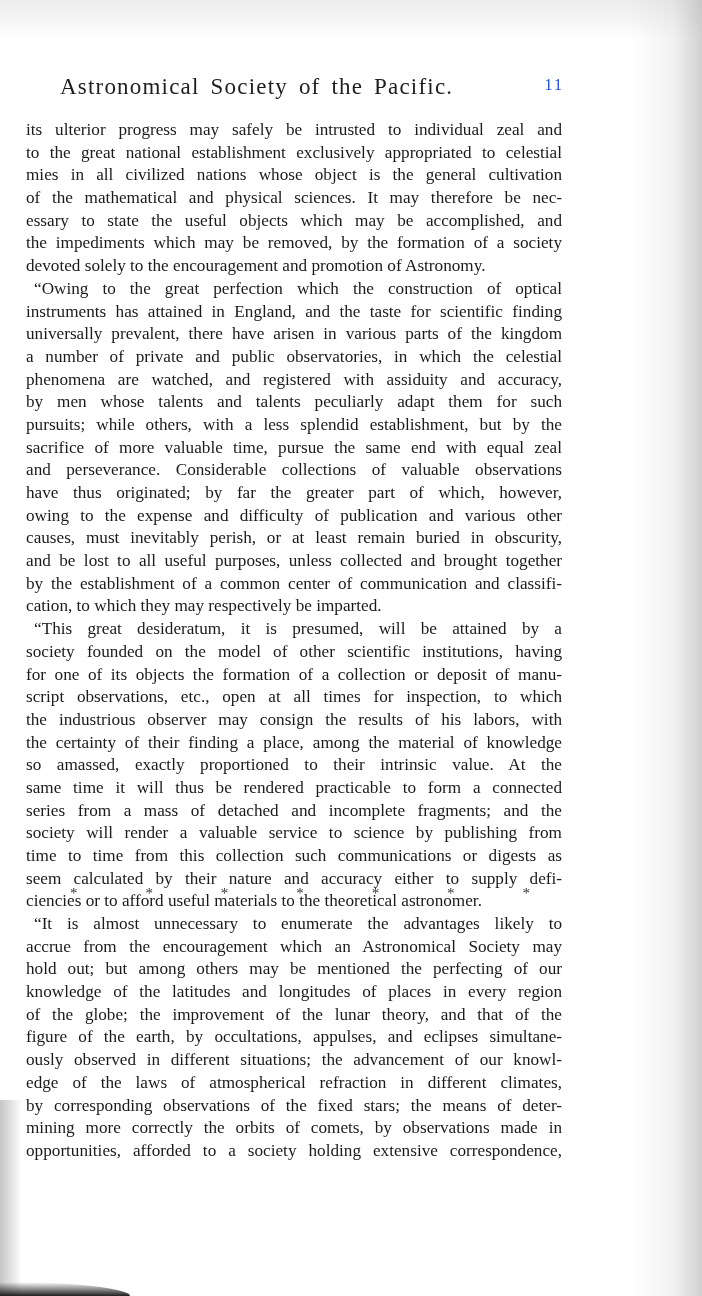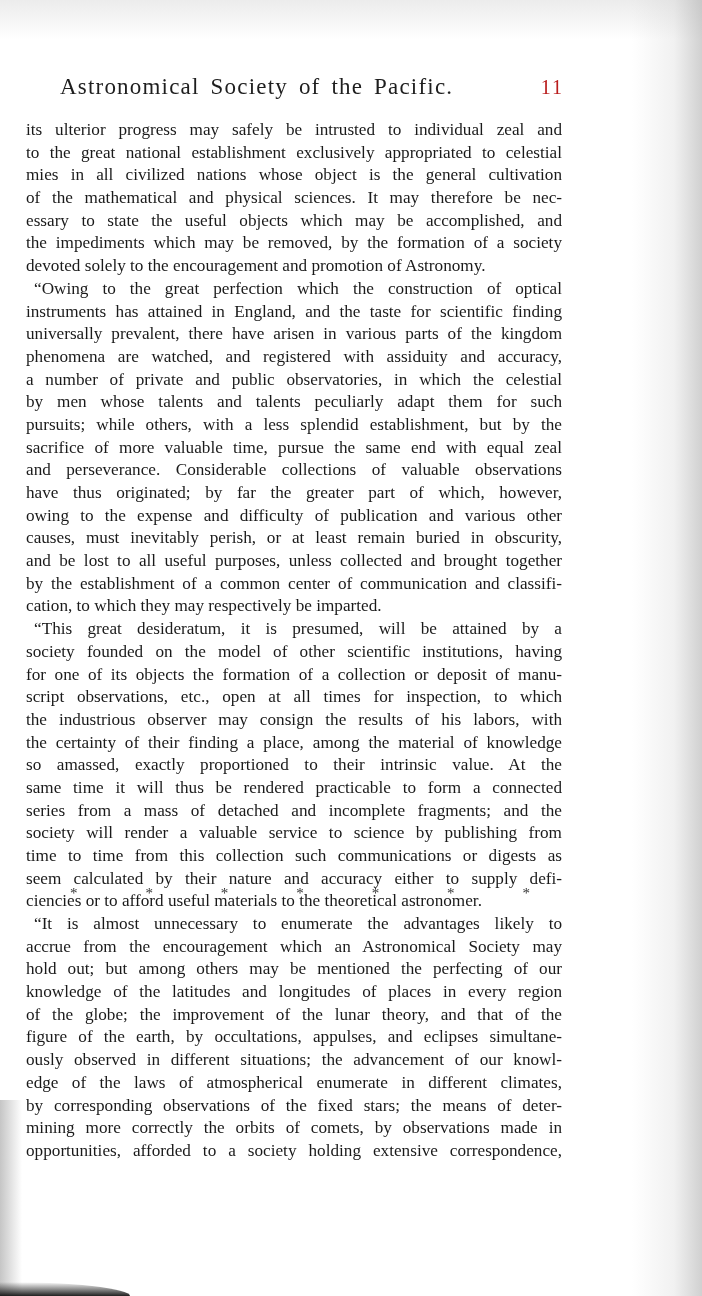--- a/index.html
+++ b/index.html
@@ -53,23 +53,23 @@
       top: 0;
       font-size: 23px;
       letter-spacing: 1.2px;
       word-spacing: 4px;
       color: #1e1e1e;
     }
     .running-head .page-num {
       position: absolute;
       right: -4px;
       top: 2px;
-      font-size: 20px;
+      font-size: 16px;
       letter-spacing: 2px;
-      color: #b91c1c;
+      color: #1d4ed8;
     }
     .body-text {
       position: absolute;
       top: 119px;
       left: 26px;
       width: 536px;
     }
     .line {
       display: block;
       height: 22.7px;
@@ -119,22 +119,22 @@
   <span class="line">its ulterior progress may safely be intrusted to individual zeal and</span>
   <span class="line">to the great national establishment exclusively appropriated to celestial</span>
   <span class="line">mies in all civilized nations whose object is the general cultivation</span>
   <span class="line">of the mathematical and physical sciences.  It may therefore be nec-</span>
   <span class="line">essary to state the useful objects which may be accomplished, and</span>
   <span class="line">the impediments which may be removed, by the formation of a society</span>
   <span class="line last">devoted solely to the encouragement and promotion of Astronomy.</span>
   <span class="line indent">“Owing to the great perfection which the construction of optical</span>
   <span class="line">instruments has attained in England, and the taste for scientific finding</span>
   <span class="line">universally prevalent, there have arisen in various parts of the kingdom</span>
+  <span class="line">a number of private and public observatories, in which the celestial</span>
   <span class="line">phenomena are watched, and registered with assiduity and accuracy,</span>
-  <span class="line">a number of private and public observatories, in which the celestial</span>
   <span class="line">by men whose talents and talents peculiarly adapt them for such</span>
   <span class="line">pursuits; while others, with a less splendid establishment, but by the</span>
   <span class="line">sacrifice of more valuable time, pursue the same end with equal zeal</span>
   <span class="line">and perseverance.  Considerable collections of valuable observations</span>
   <span class="line">have thus originated; by far the greater part of which, however,</span>
   <span class="line">owing to the expense and difficulty of publication and various other</span>
   <span class="line">causes, must inevitably perish, or at least remain buried in obscurity,</span>
   <span class="line">and be lost to all useful purposes, unless collected and brought together</span>
   <span class="line">by the establishment of a common center of communication and classifi-</span>
   <span class="line last">cation, to which they may respectively be imparted.</span>
@@ -164,17 +164,17 @@
 </div>
 
 <div class="para2">
   <span class="line indent">“It is almost unnecessary to enumerate the advantages likely to</span>
   <span class="line">accrue from the encouragement which an Astronomical Society may</span>
   <span class="line">hold out; but among others may be mentioned the perfecting of our</span>
   <span class="line">knowledge of the latitudes and longitudes of places in every region</span>
   <span class="line">of the globe; the improvement of the lunar theory, and that of the</span>
   <span class="line">figure of the earth, by occultations, appulses, and eclipses simultane-</span>
   <span class="line">ously observed in different situations; the advancement of our knowl-</span>
-  <span class="line">edge of the laws of atmospherical enumerate in different climates,</span>
+  <span class="line">edge of the laws of atmospherical refraction in different climates,</span>
   <span class="line">by corresponding observations of the fixed stars; the means of deter-</span>
   <span class="line">mining more correctly the orbits of comets, by observations made in</span>
   <span class="line">opportunities, afforded to a society holding extensive correspondence,</span>
 </div>
 
 </body></html>

